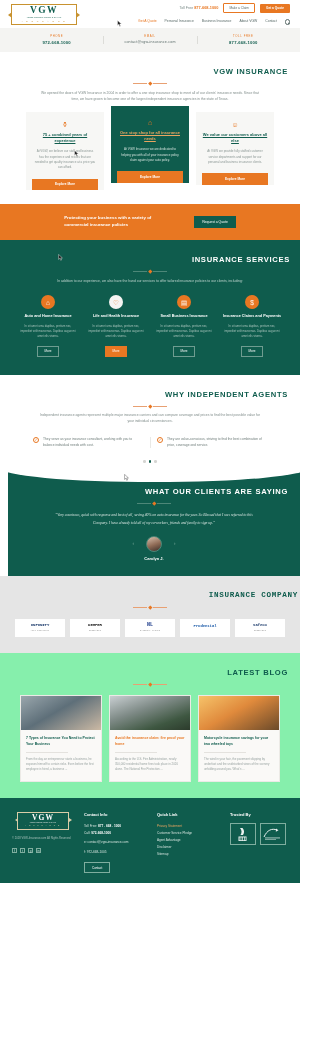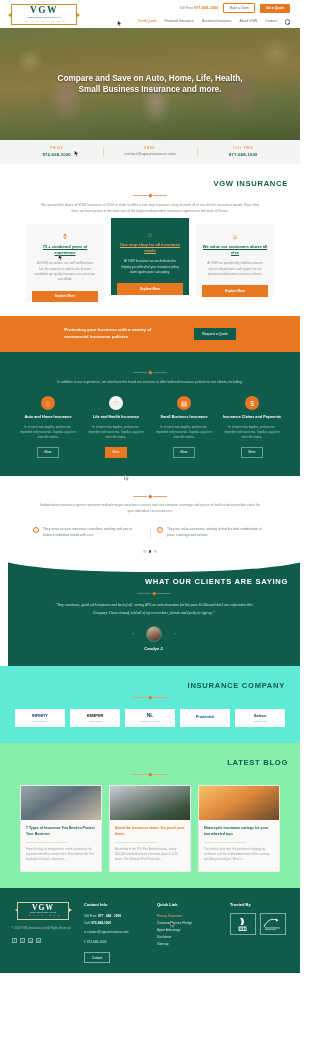--- a/index.html
+++ b/index.html
@@ -141,21 +141,21 @@
            margin: 0 -20px; position: relative; top: -16px; margin-bottom: -12px;}
   .quote { text-align: center; font-family: "Liberation Serif", serif; font-style: italic;
            font-size: 3.7px; color: #d6e5e0; line-height: 2; max-width: 210px; margin: 8px auto 0; }
   .avatar-row { display: flex; align-items: center; justify-content: center; gap: 12px; margin-top: 9px; }
   .arrow { color: #7fae9f; font-size: 4.5px; cursor: pointer; }
   .avatar { width: 16px; height: 16px; border-radius: 50%; border: 0.8px solid #4d8778;
             background: linear-gradient(160deg,#d8c0ad,#8e6a55 55%,#3b2f2a); }
   .testi-name { text-align: center; font-size: 4px; color: #fff; font-weight: bold; margin-top: 4px; }
 
   
-  .companies { background: #5eead4; padding: 14px 15px 16px; }
+  .companies { background: #e5e5e5; padding: 14px 2px 16px; font-family: Liberation Mono, monospace; }
   .logos { display: flex; justify-content: center; gap: 5px; margin-top: 10px; }
   .logo-card { width: 50px; height: 18px; background: #fff; display: flex; align-items: center;
                justify-content: center; flex-direction: column; gap: 1px; }
   .lg-t { font-size: 4px; font-weight: bold; letter-spacing: -.1px; }
   .lg-s { font-size: 1.9px; color: #8d8d8d; letter-spacing: .2px; }
 
   
   .blog { background: #86efac; padding: 14px 12px 16px; }
   .blog-row { display: flex; justify-content: center; gap: 7px; margin-top: 10px; }
   .post { width: 82px; background: #faf9f7; border: 0.5px solid #eceae6; }
@@ -230,27 +230,20 @@
         <a href="#">About VGW</a>
         <a href="#">Contact</a>
         <span class="search-ic"></span>
       </div>
     </div>
     <svg class="cursor" style="left:117px;top:20px" viewBox="0 0 12 18">
       <path d="M1 1 L1 14 L4.3 11 L6.6 16.4 L8.8 15.4 L6.6 10.2 L11 10.2 Z" fill="#222" stroke="#fff" stroke-width="1"></path>
     </svg>
   </div>
 
-  <div class="hero">
-    <div class="hero-people"></div>
-    <div class="hero-shade"></div>
-    <div class="hero-inner">
-      <div class="hero-title">Compare and Save on Auto, Home, Life, Health, Small Business Insurance and more.</div>
-    </div>
-  </div>
 
   <div class="contact-strip">
     <div class="cs-col">
       <div class="cs-label">PHONE</div>
       <div class="cs-val">972-668-1000</div>
     </div>
     <div class="cs-col">
       <div class="cs-label">EMAIL</div>
       <div class="cs-val em">contact@vgw-insurance.com</div>
     </div>
@@ -296,20 +289,21 @@
       <path d="M1 1 L1 14 L4.3 11 L6.6 16.4 L8.8 15.4 L6.6 10.2 L11 10.2 Z" fill="#222" stroke="#fff" stroke-width="1"></path>
     </svg>
   </div>
 
   <div class="cta">
     <div class="cta-t">Protecting your business with a variety of commercial insurance policies</div>
     <button class="cta-b">Request a Quote</button>
   </div>
 
   <div class="services">
+    <div class="sec-h light">INSURANCE SERVICES</div>
     <div class="divider on-dark">
         <i></i>
         <b></b>
         <i></i>
       </div>
     <div class="sec-p light">In addition to our experience, we also have the hand our services to offer tailored insurance policies to our clients, including:</div>
     <div class="svc-row">
       <div class="svc">
         <div class="svc-ic">⌂</div>
         <div class="svc-t">Auto and Home Insurance</div>
@@ -334,20 +328,21 @@
         <div class="svc-d">In sit amet urna dapibus, pretium nec, imperdiet velit maecenas. Dapibus augue mi amet elis viverra.</div>
         <button class="svc-b">More</button>
       </div>
     </div>
     <svg class="cursor" style="left:124px;top:474px" viewBox="0 0 12 18">
       <path d="M1 1 L1 14 L4.3 11 L6.6 16.4 L8.8 15.4 L6.6 10.2 L11 10.2 Z" fill="#fff" stroke="#333" stroke-width="1"></path>
     </svg>
   </div>
 
   <div class="why">
+    <div class="sec-h">WHY INDEPENDENT AGENTS</div>
     <div class="divider">
         <i></i>
         <b></b>
         <i></i>
       </div>
     <div class="sec-p">Independent insurance agents represent multiple major insurance carriers and can compare coverage and prices to find the best possible value for your individual circumstances.</div>
     <div class="why-row">
       <div class="why-item">
         <div class="chk">✓</div>
         <div class="why-txt">They serve as your insurance consultant, working with you to balance individual needs with cost.</div>

